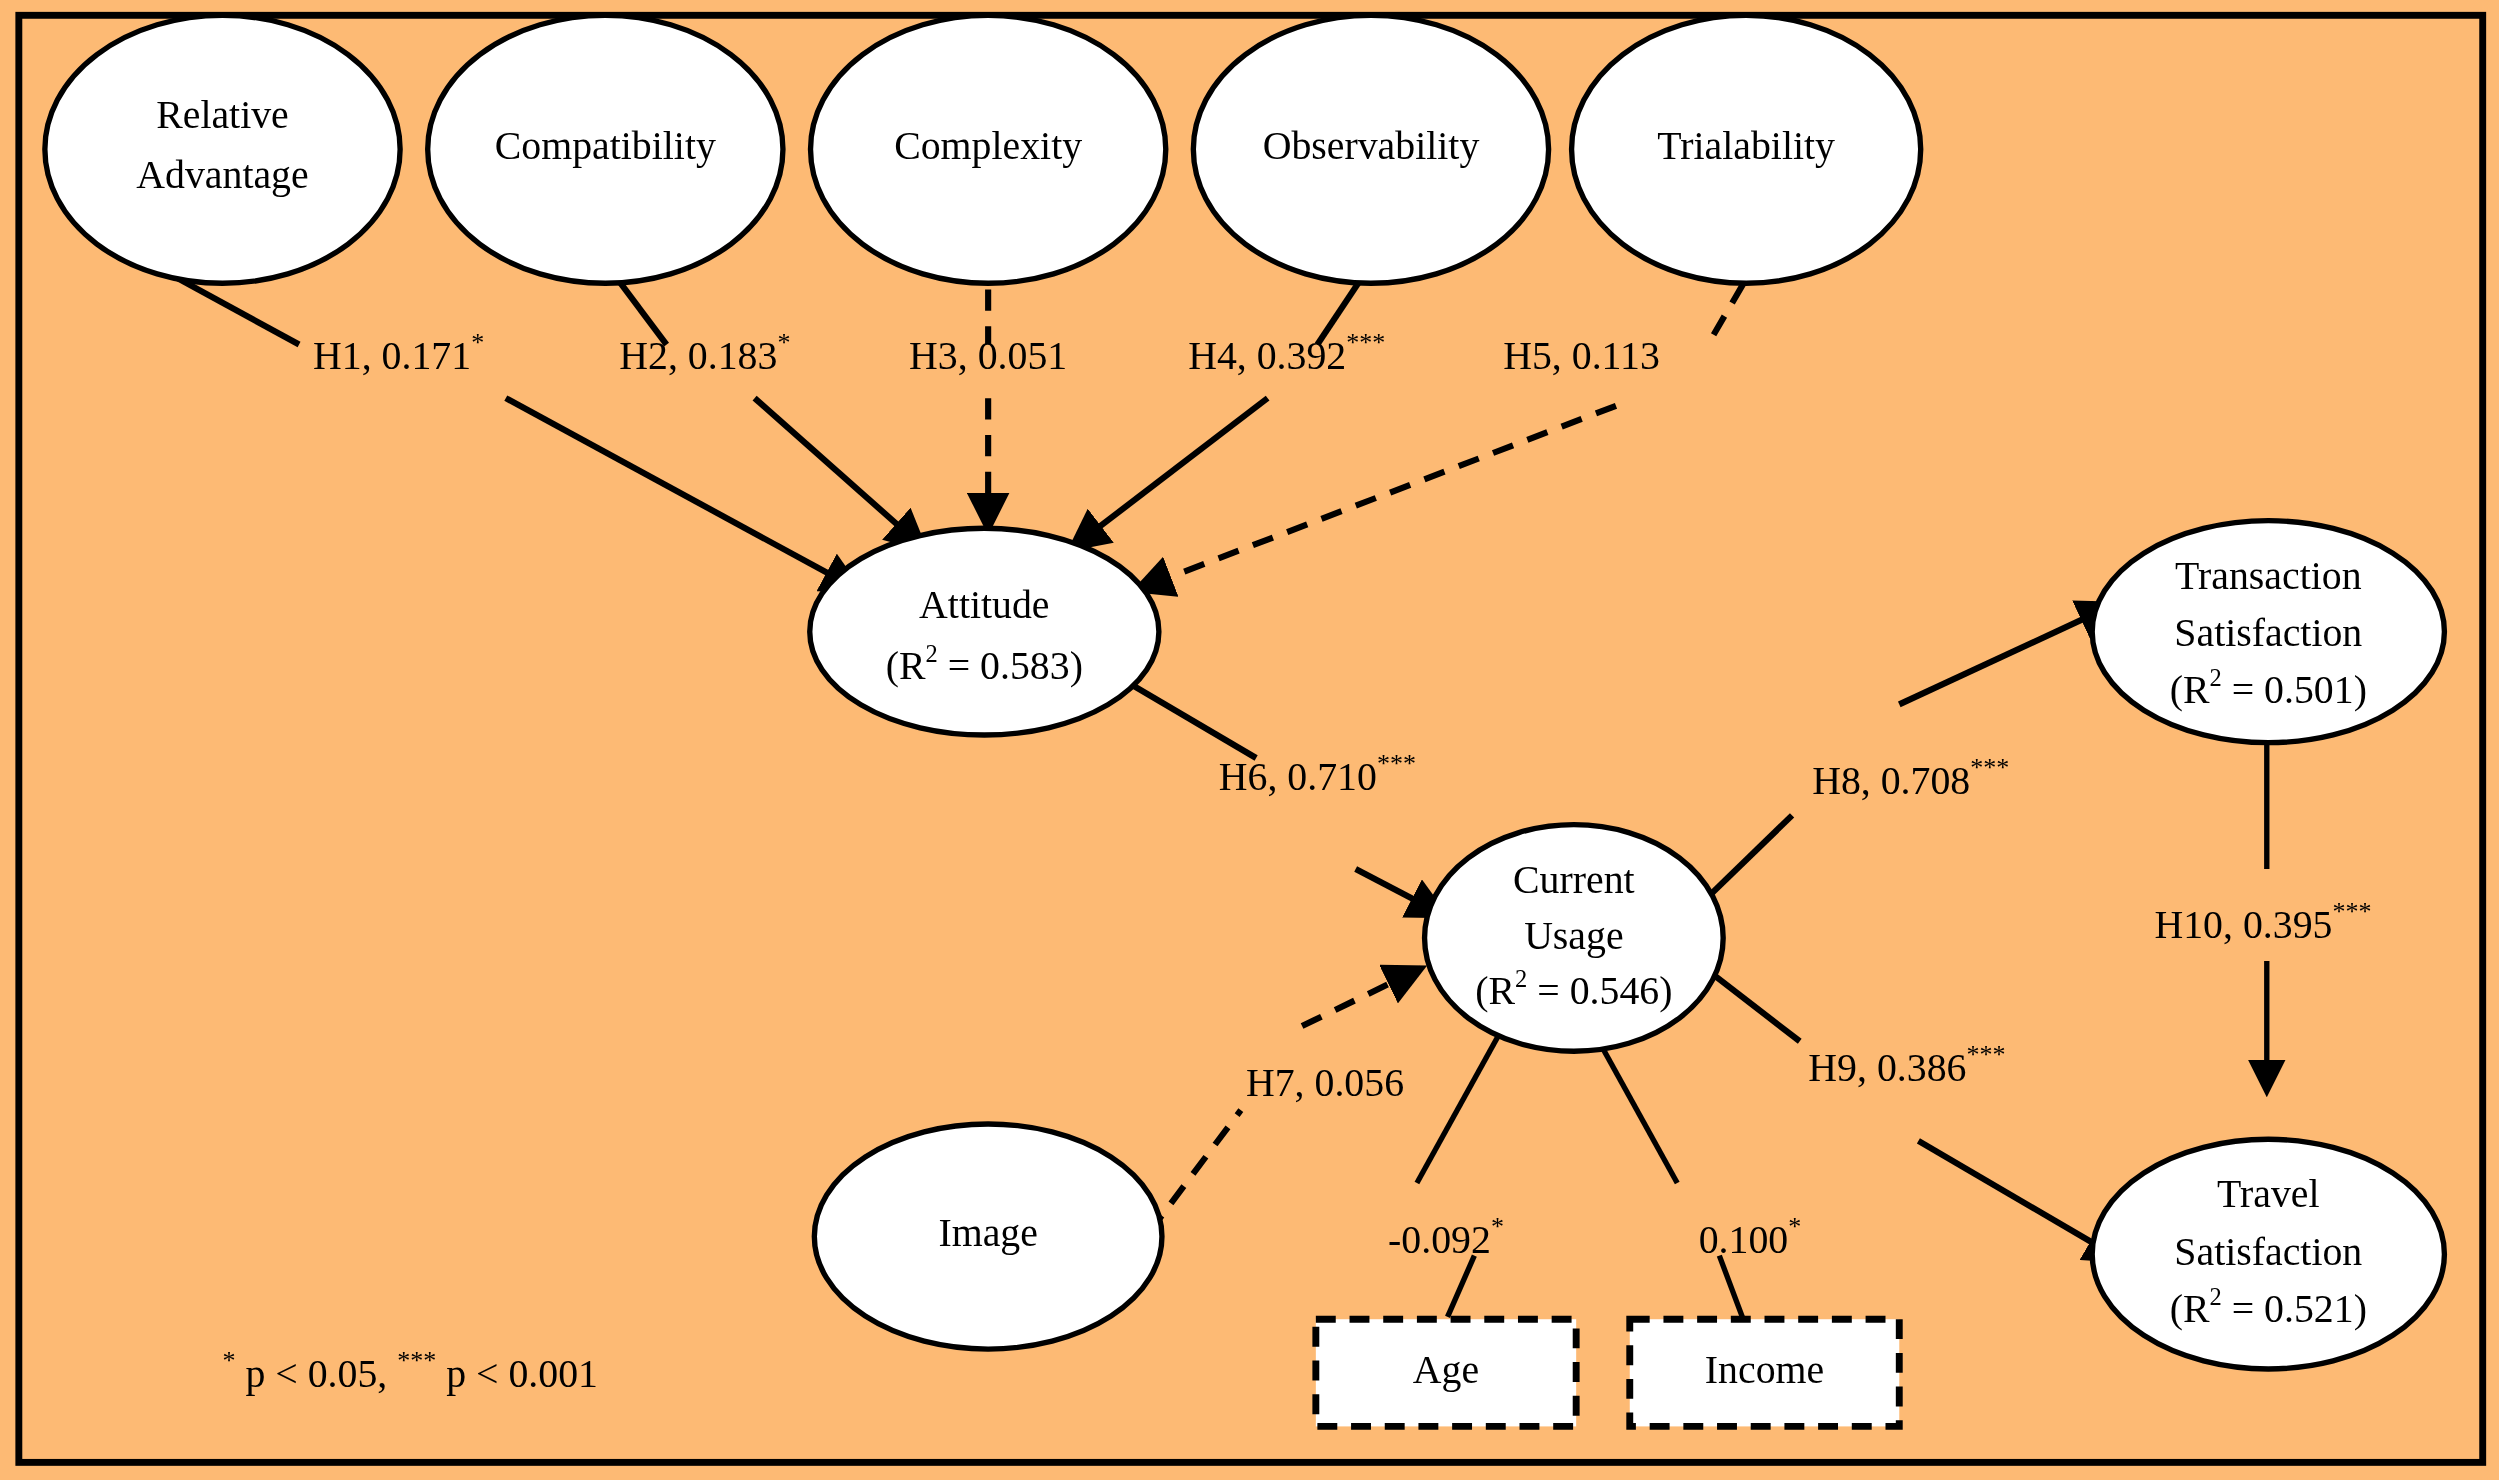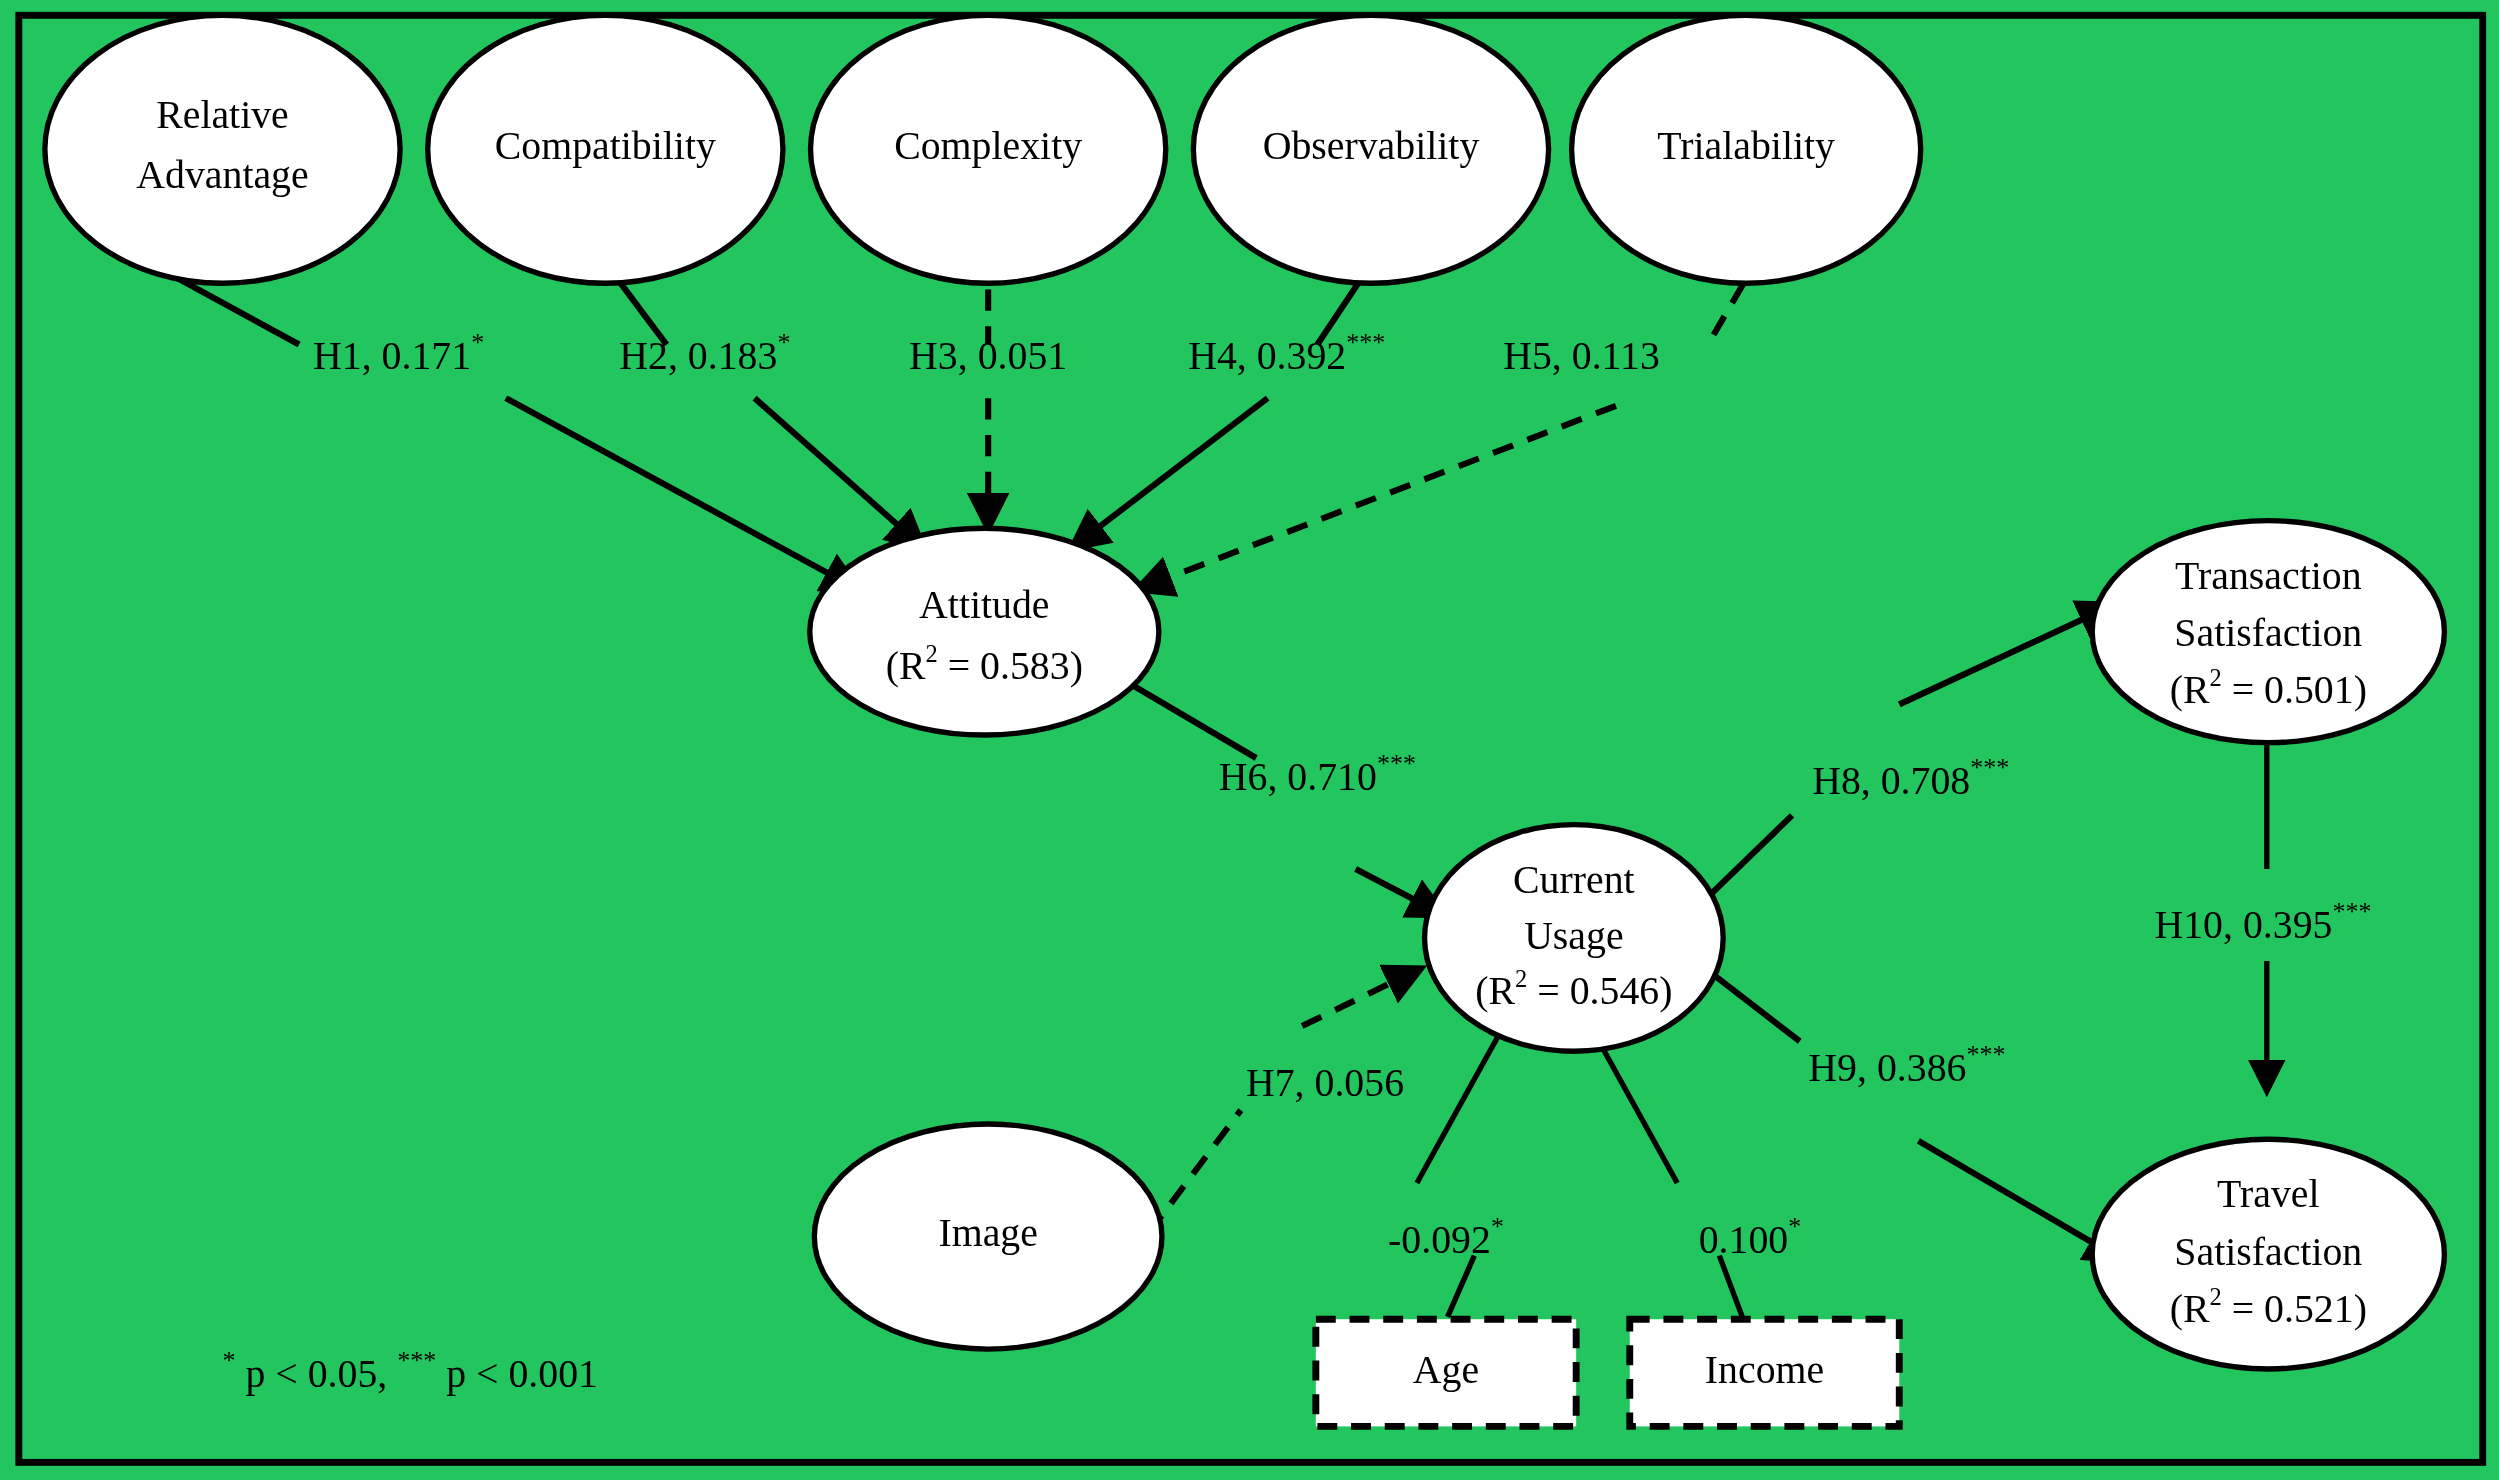--- a/index.html
+++ b/index.html
@@ -8,21 +8,21 @@
     padding: 0;
     background: #ffffff;
   }
   body {
     font-family: "Liberation Serif", "DejaVu Serif", serif;
   }
   #canvas {
     position: relative;
     width: 2500px;
     height: 1480px;
-    background: #22c55e;
+    background: #fdba74;
     overflow: hidden;
   }
   svg#diagram {
     position: absolute;
     left: 0;
     top: 0;
     width: 2500px;
     height: 1480px;
   }
   .node-text {

